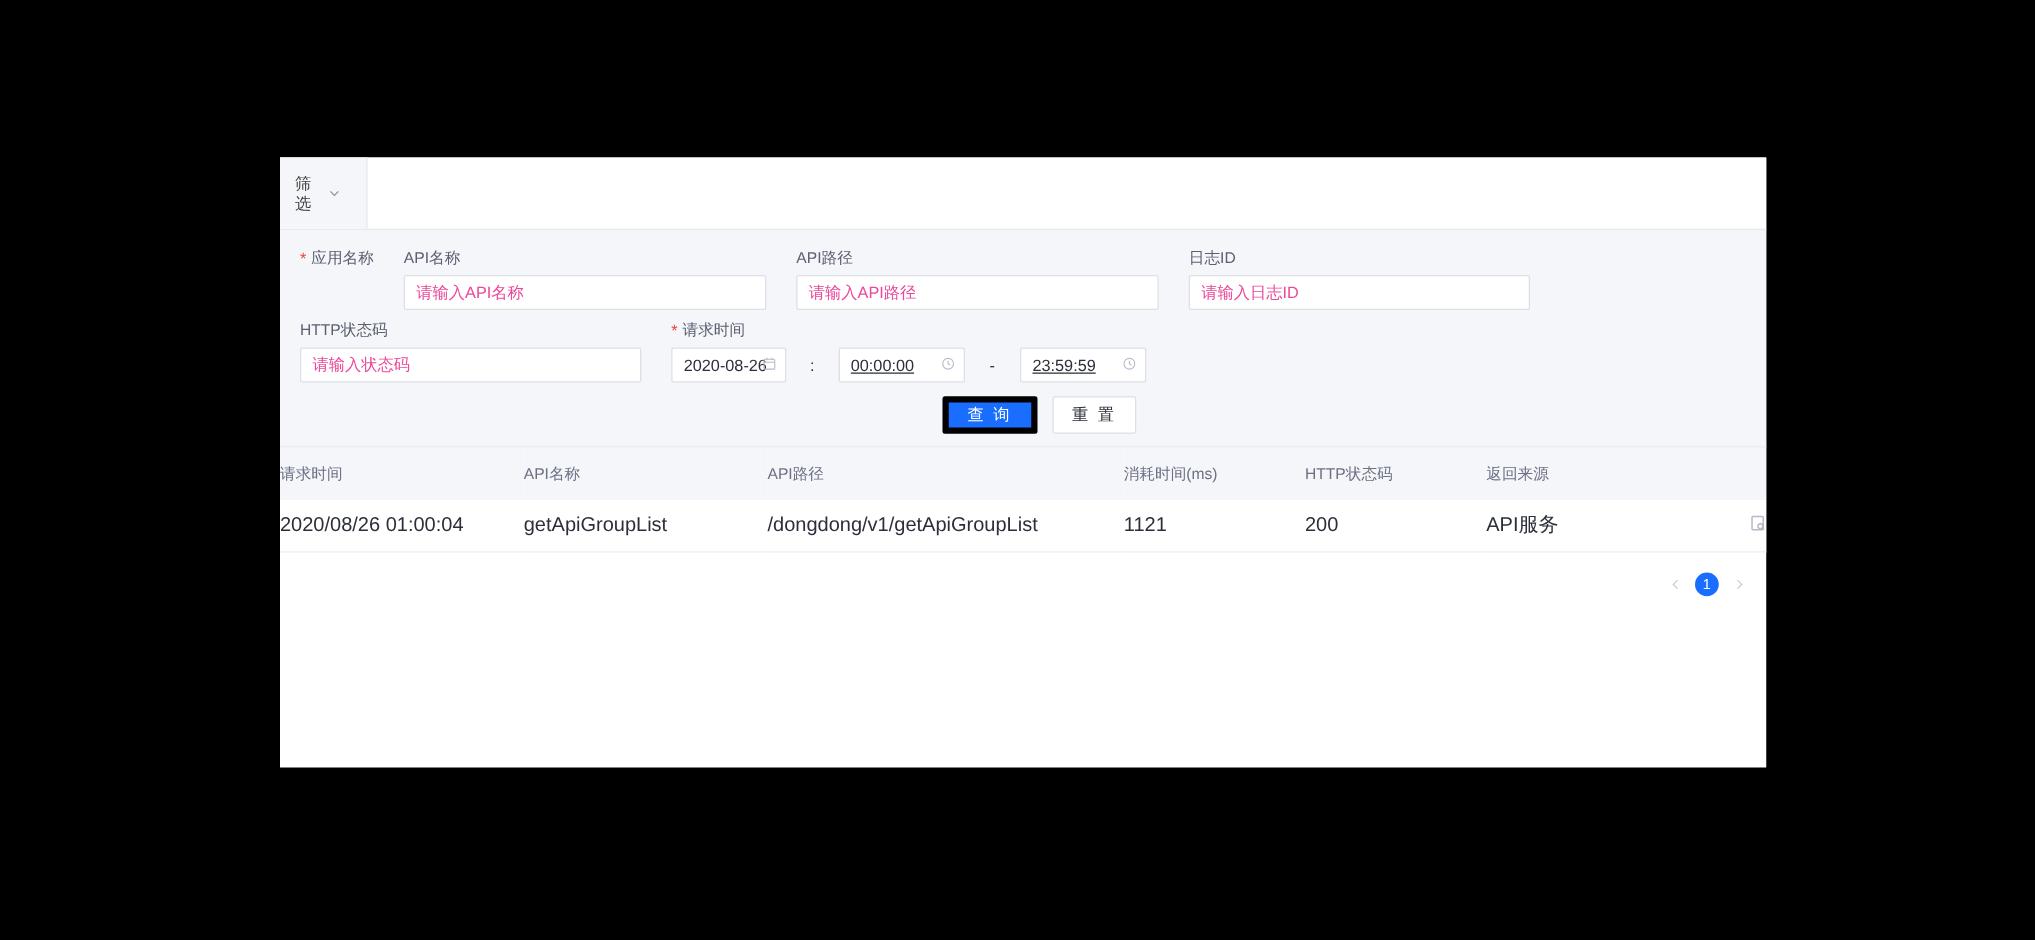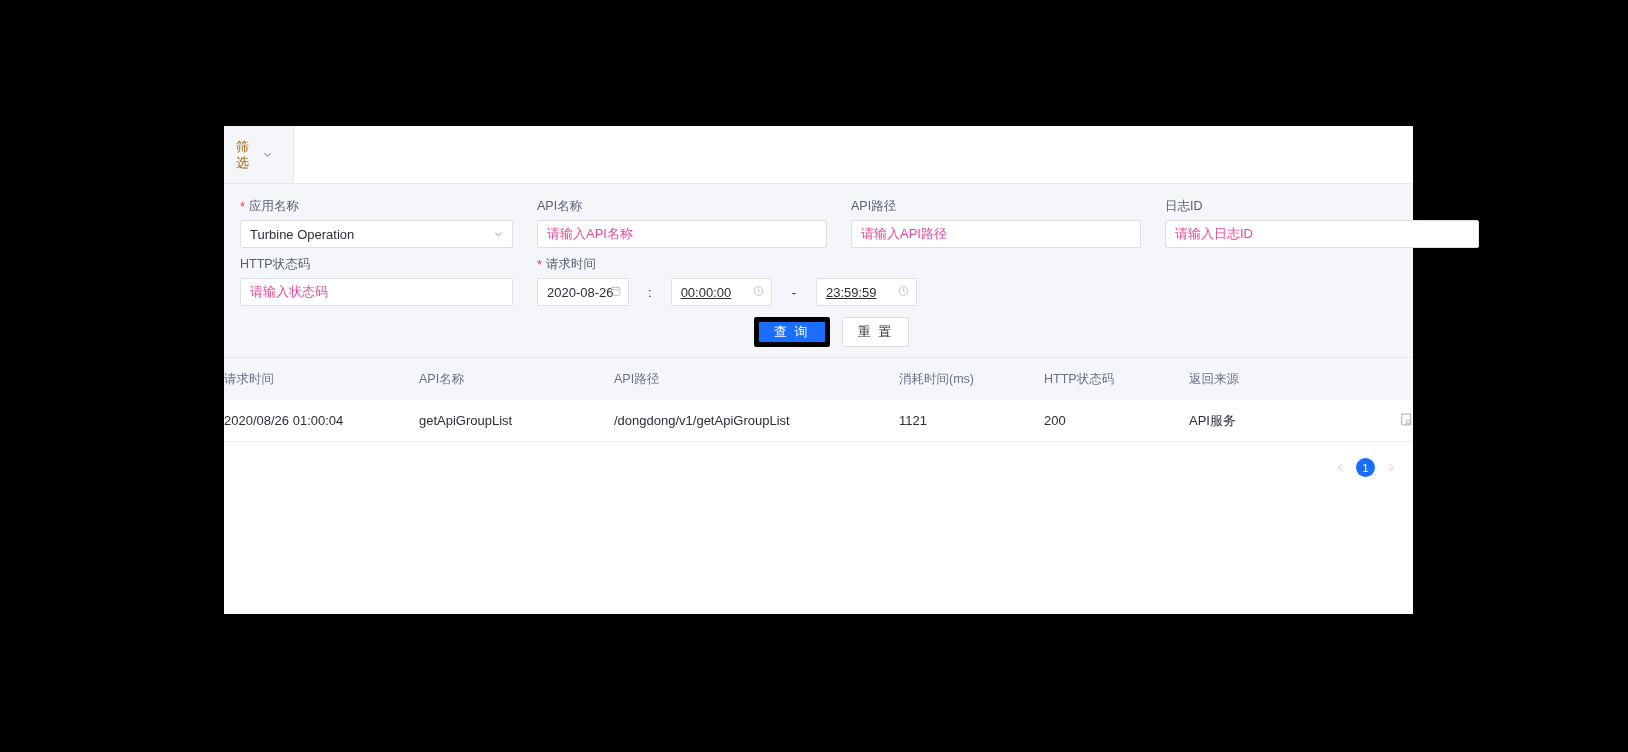--- a/index.html
+++ b/index.html
@@ -17,21 +17,21 @@
   .tab-bar{
     position:relative;height:57px;background:#ffffff;
     border-bottom:1px solid #e8e8ed;
   }
   .tab{
     position:absolute;left:0;top:0;width:70px;height:57px;
     background:#f5f6fa;border-right:1px solid #e8e8ed;
     display:flex;align-items:center;padding-left:12px;box-sizing:border-box;
   }
   .tab-label{
-    font-size:13px;color:#a16207;line-height:16px;width:16px;letter-spacing:0;
+    font-size:13px;color:#404040;line-height:16px;width:16px;letter-spacing:0;
   }
   .tab-caret{margin-left:10px;display:flex;align-items:center;}
   .caret-svg{width:11px;height:11px;}
 
   
   .filter-panel{
     background:#f5f6fa;padding:14px 16px 10px 16px;
     border-bottom:1px solid #e8e8ed;
   }
   .field-row{display:flex;gap:24px;margin-bottom:8px;}
@@ -42,21 +42,21 @@
   }
   .req-star{color:#e8433f;margin-right:4px;font-size:13px;line-height:1;}
   .input-box{
     height:28px;background:#ffffff;border:1px solid #dcdfe6;border-radius:2px;
     display:flex;align-items:center;padding:0 9px;box-sizing:border-box;
     font-size:13px;color:#2c2f3a;position:relative;
   }
   .input-box.ph{color:#ec4899;}
   .w-select{width:273px;}
   .w-input{width:290px;}
-  .w-input2{width:314px;}
+  .w-input2{width:273px;}
   .sel-caret{position:absolute;right:8px;top:50%;transform:translateY(-50%);
     display:flex;align-items:center;}
 
   .date-group{display:flex;align-items:center;gap:12px;}
   .date-box{width:92px;position:relative;}
   .cal-icon{position:absolute;right:7px;top:50%;transform:translateY(-50%);}
   .colon{font-size:13px;color:#2c2f3a;margin:0 7px;}
   .time-box{width:101px;position:relative;padding-right:24px;text-decoration:underline;}
   .clock-icon{position:absolute;right:7px;top:50%;transform:translateY(-50%);}
   .dash{font-size:13px;color:#2c2f3a;margin:0 8px;}
@@ -71,21 +71,21 @@
   .btn-primary{background:#1a6eff;color:#ffffff;border:5px solid #000000;}
   .btn-default{background:#ffffff;color:#2c2f3a;border:1px solid #dcdfe6;}
 
   
   .table{width:100%;border-collapse:collapse;table-layout:fixed;}
   .table thead th{
     background:#f5f6fa;height:42px;text-align:left;font-weight:normal;
     font-size:12.5px;color:#6b7083;padding:0;
   }
   .table tbody td{
-    height:41px;font-size:13px;color:#2c2f3a;padding:0;
+    height:41px;font-size:16px;color:#2c2f3a;padding:0;
     border-bottom:1px solid #eceef4;background:#ffffff;
   }
   .c1{width:195px;padding-left:6px;}
   .c2{width:195px;}
   .c3{width:285px;}
   .c4{width:145px;}
   .c5{width:145px;}
   .c6{width:155px;}
   .c7{width:69px;text-align:right;padding-right:8px;}
   thead .c1{padding-left:6px;}
@@ -123,28 +123,20 @@
   </div>
 
   <div class="filter-panel">
 
     <div class="field-row">
 
       <div class="field">
         <div class="field-label">
           <span class="req-star">*</span>
           <span>应用名称</span>
-        </div>
-        <div class="input-box w-select">
-          <span>Turbine Operation</span>
-          <span class="sel-caret">
-            <svg class="caret-svg" viewBox="0 0 12 12">
-                <path d="M2.5 4.5 L6 8 L9.5 4.5" fill="none" stroke="#b6bac6" stroke-width="1.1"></path>
-              </svg>
-          </span>
         </div>
       </div>
 
       <div class="field">
         <div class="field-label">API名称</div>
         <div class="input-box w-input ph" placeholder="请输入API名称">请输入API名称</div>
       </div>
 
       <div class="field">
         <div class="field-label">API路径</div>

